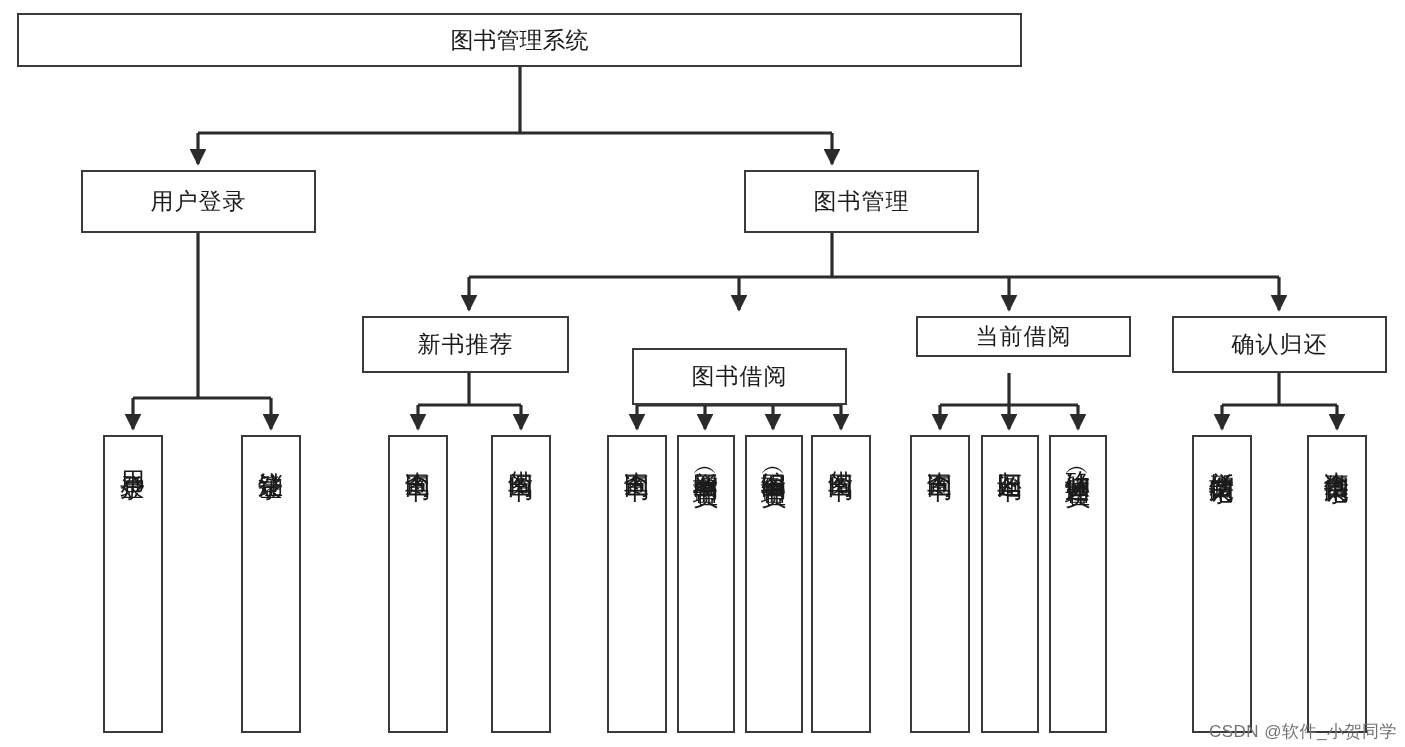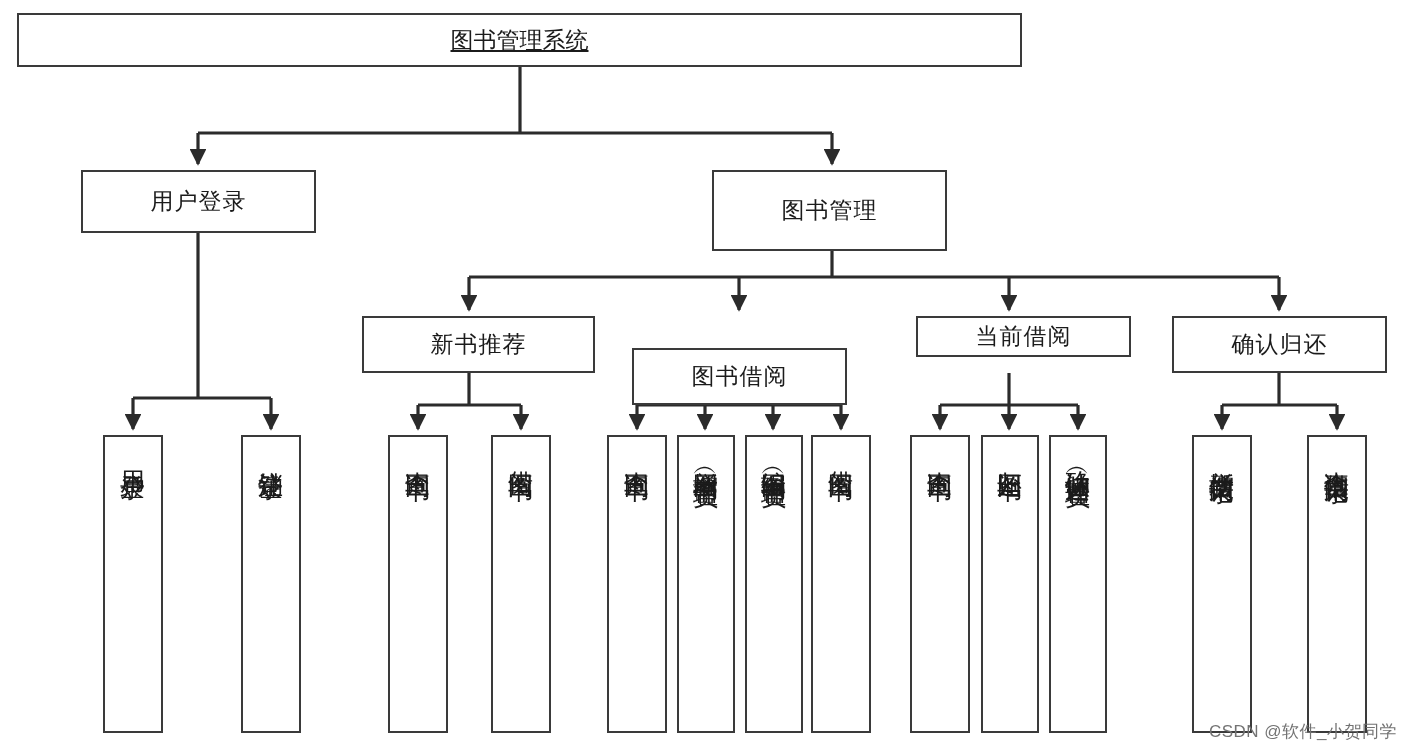--- a/index.html
+++ b/index.html
@@ -96,32 +96,32 @@
       <path d="M 1009 405 L 1009 429" marker-end="url(#arrow)"></path>
       <path d="M 1078 405 L 1078 429" marker-end="url(#arrow)"></path>
 
       <path d="M 1279 373 L 1279 405"></path>
       <path d="M 1222 405 L 1337 405"></path>
       <path d="M 1222 405 L 1222 429" marker-end="url(#arrow)"></path>
       <path d="M 1337 405 L 1337 429" marker-end="url(#arrow)"></path>
     </g>
   </svg>
 
-  <div class="node root" style="left:17px;top:13px;width:1005px;height:54px;text-decoration:underline;">
+  <div class="node root" style="left:17px;top:13px;width:1005px;height:54px;">
     <span>图书管理系统</span>
   </div>
 
   <div class="node horiz" style="left:81px;top:170px;width:235px;height:63px;">
     <span>用户登录</span>
   </div>
-  <div class="node horiz" style="left:712px;top:170px;width:235px;height:81px;">
+  <div class="node horiz" style="left:744px;top:170px;width:235px;height:63px;">
     <span>图书管理</span>
   </div>
 
-  <div class="node horiz" style="left:362px;top:316px;width:233px;height:57px;">
+  <div class="node horiz" style="left:362px;top:316px;width:207px;height:57px;">
     <span>新书推荐</span>
   </div>
   <div class="node horiz" style="left:632px;top:316px;width:215px;height:57px;margin-top:32px;">
     <span>图书借阅</span>
   </div>
   <div class="node horiz" style="left:916px;top:316px;width:215px;height:41px;">
     <span>当前借阅</span>
   </div>
   <div class="node horiz" style="left:1172px;top:316px;width:215px;height:57px;">
     <span>确认归还</span>

